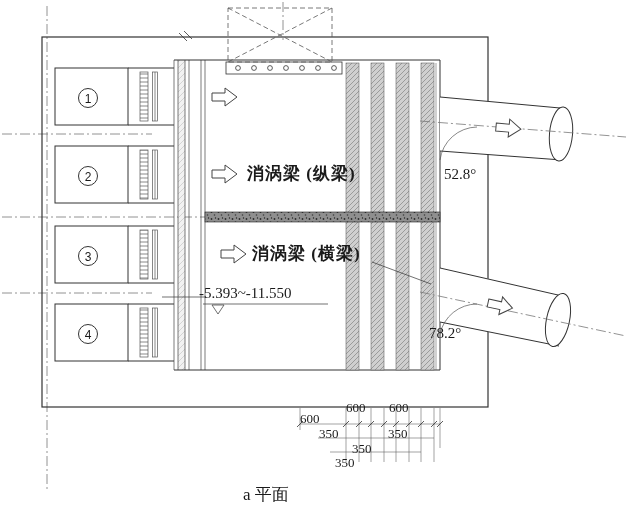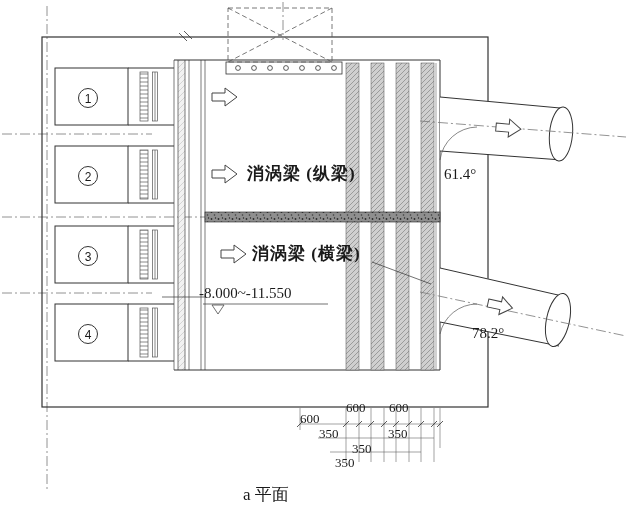--- a/index.html
+++ b/index.html
@@ -196,23 +196,23 @@
       <line x1="440" y1="408" x2="440" y2="448"></line>
       <line x1="300" y1="424" x2="440" y2="424"></line>
       <line x1="318" y1="438" x2="434" y2="438"></line>
       <line x1="330" y1="452" x2="421" y2="452"></line>
       <path d="M297,427 l6,-6 M343,427 l6,-6 M356,427 l6,-6 M368,427 l6,-6 M381,427 l6,-6 M393,427 l6,-6 M406,427 l6,-6 M418,427 l6,-6 M431,427 l6,-6 M437,427 l6,-6" stroke="#333" stroke-width="0.8"></path>
     </g>
   </svg>
 
   <div class="lbl beam-lbl" style="left:252px;top:245px;">消涡梁 (横梁)</div>
   <div class="lbl beam-lbl" style="left:247px;top:165px;">消涡梁 (纵梁)</div>
-  <div class="lbl elev-lbl" style="left:199px;top:286px;">-8.000~-11.550</div>
-  <div class="lbl angle-lbl" style="left:444px;top:167px;">61.4°</div>
-  <div class="lbl angle-lbl" style="left:472px;top:326px;text-align:right;">78.2°</div>
+  <div class="lbl elev-lbl" style="left:199px;top:286px;">-5.393~-11.550</div>
+  <div class="lbl angle-lbl" style="left:444px;top:167px;">52.8°</div>
+  <div class="lbl angle-lbl" style="left:429px;top:326px;text-align:right;">78.2°</div>
 
   <div class="lbl dim-lbl" style="left:300px;top:412px;">600</div>
   <div class="lbl dim-lbl" style="left:346px;top:401px;">600</div>
   <div class="lbl dim-lbl" style="left:389px;top:401px;">600</div>
   <div class="lbl dim-lbl" style="left:319px;top:427px;">350</div>
   <div class="lbl dim-lbl" style="left:388px;top:427px;">350</div>
   <div class="lbl dim-lbl" style="left:352px;top:442px;">350</div>
   <div class="lbl dim-lbl" style="left:335px;top:456px;">350</div>
 
   <div class="lbl caption" style="left:243px;top:486px;">a 平面</div>

